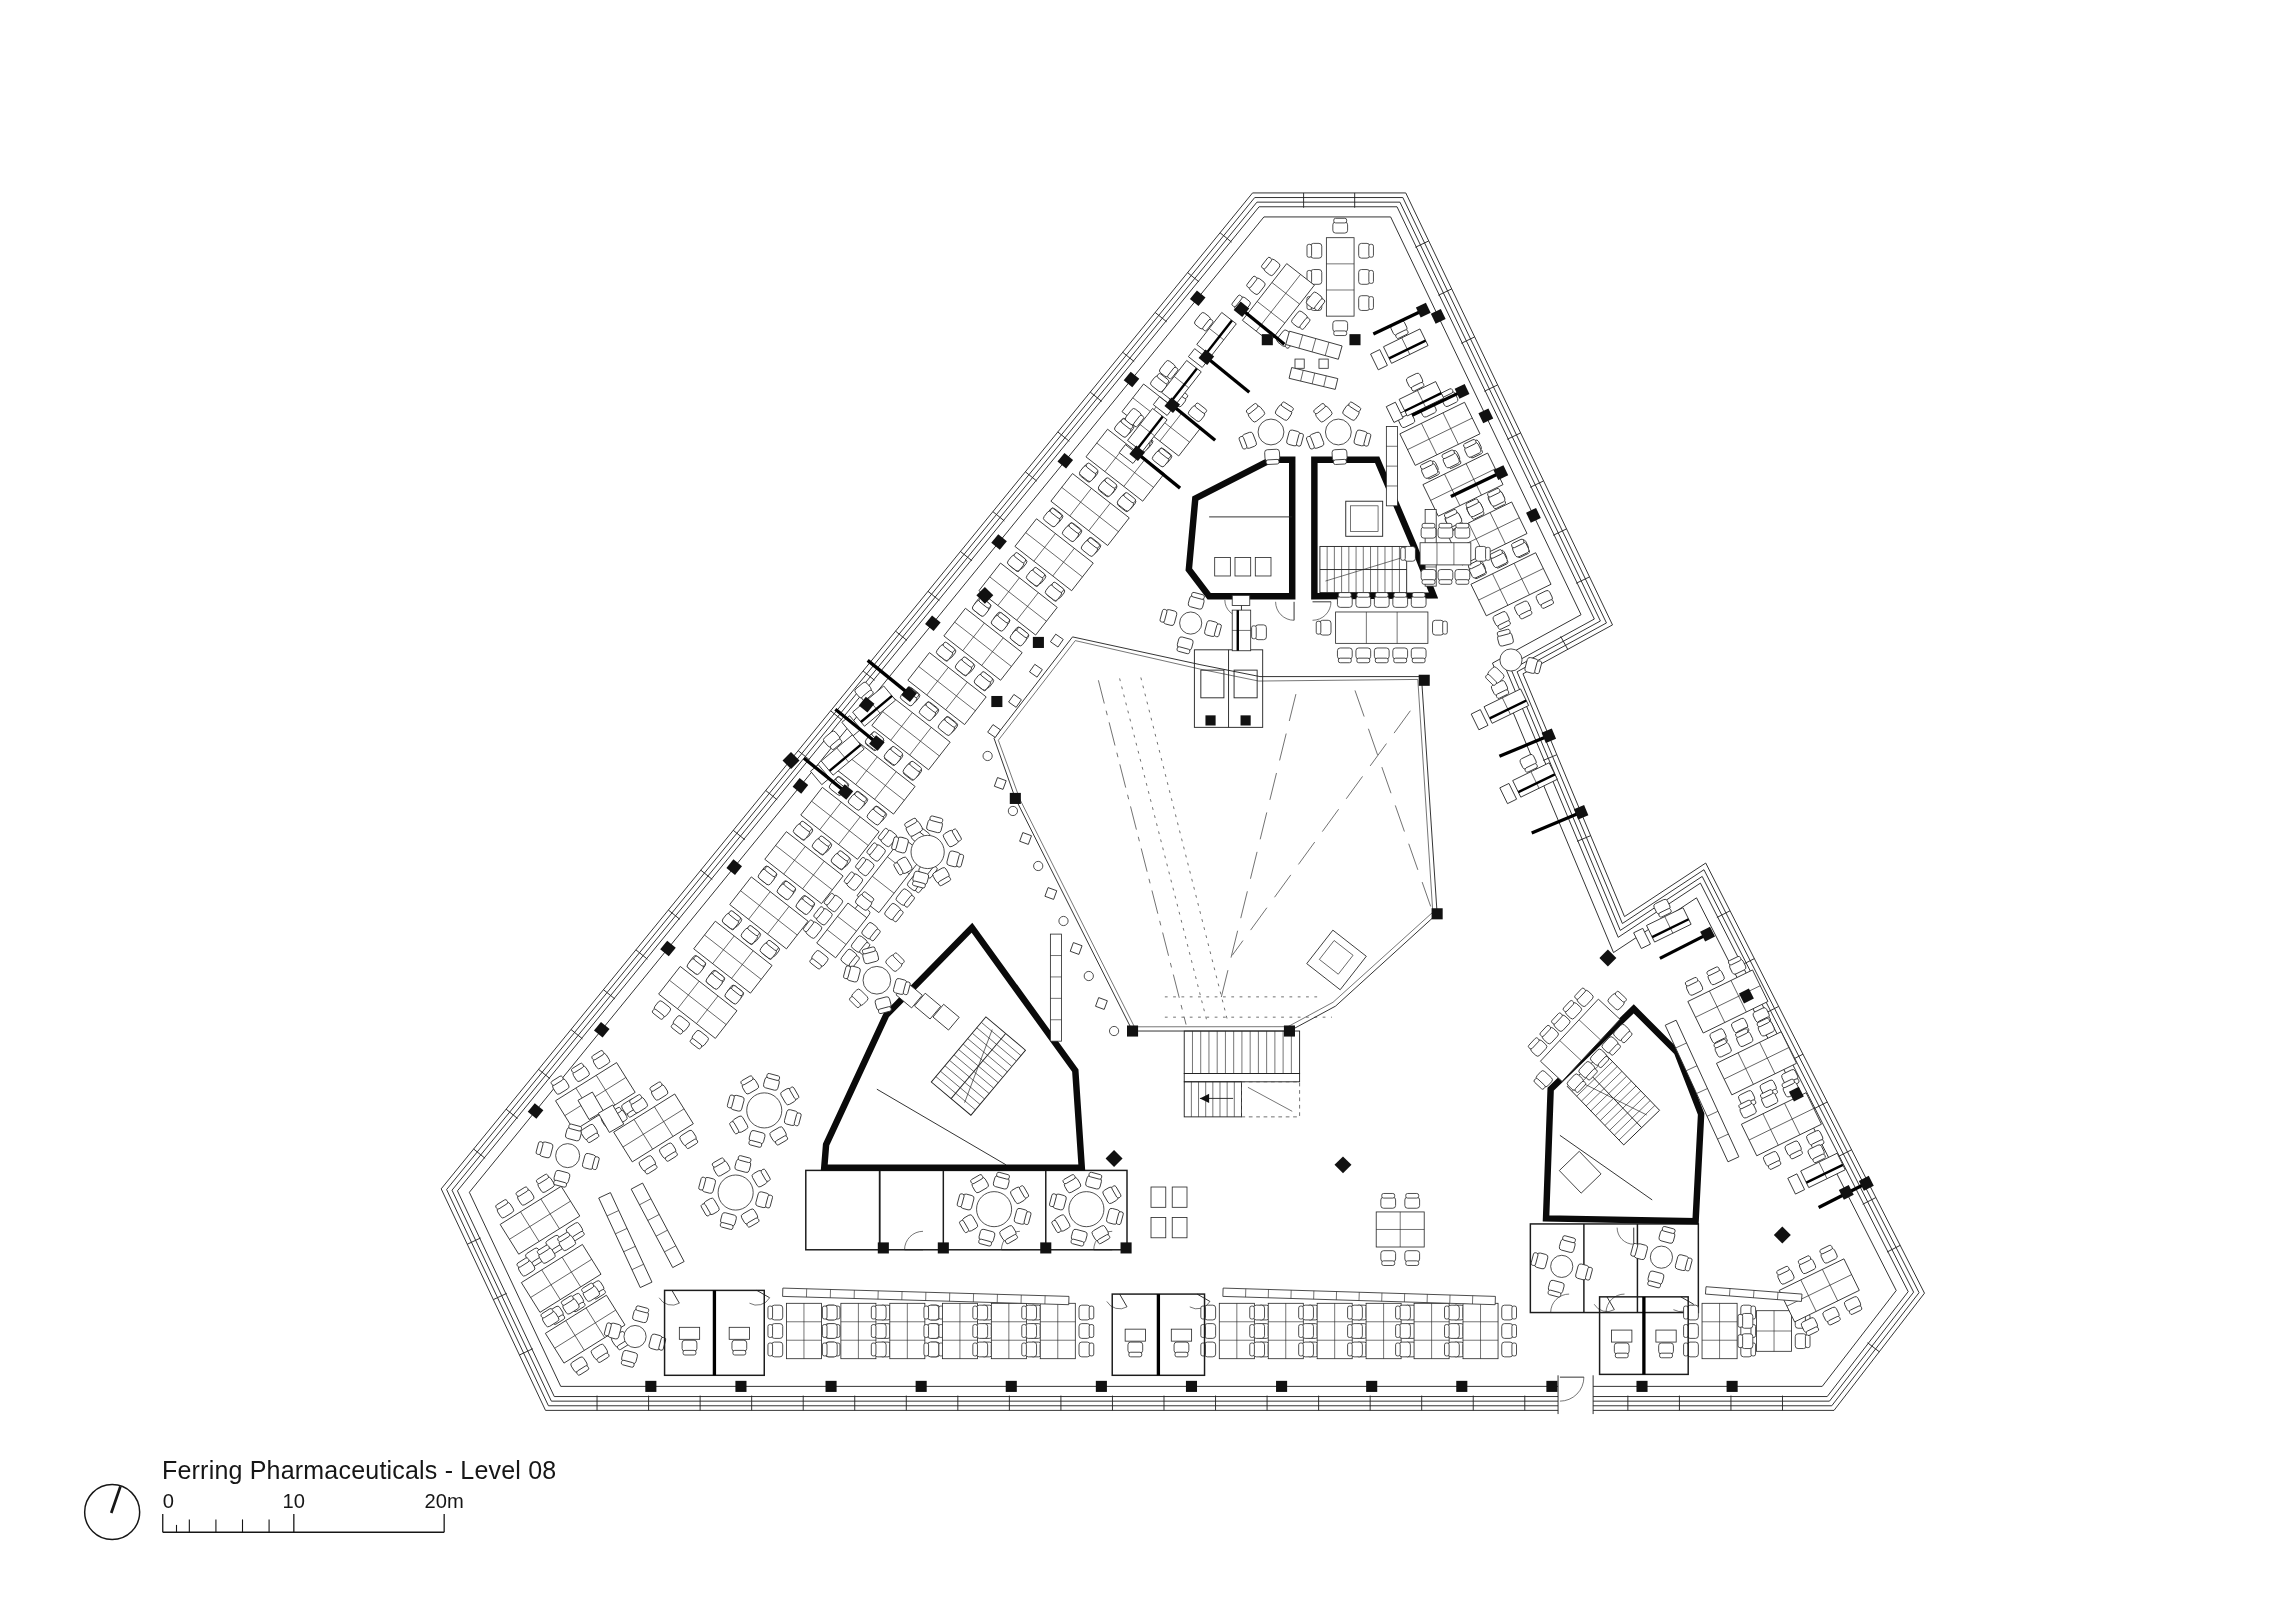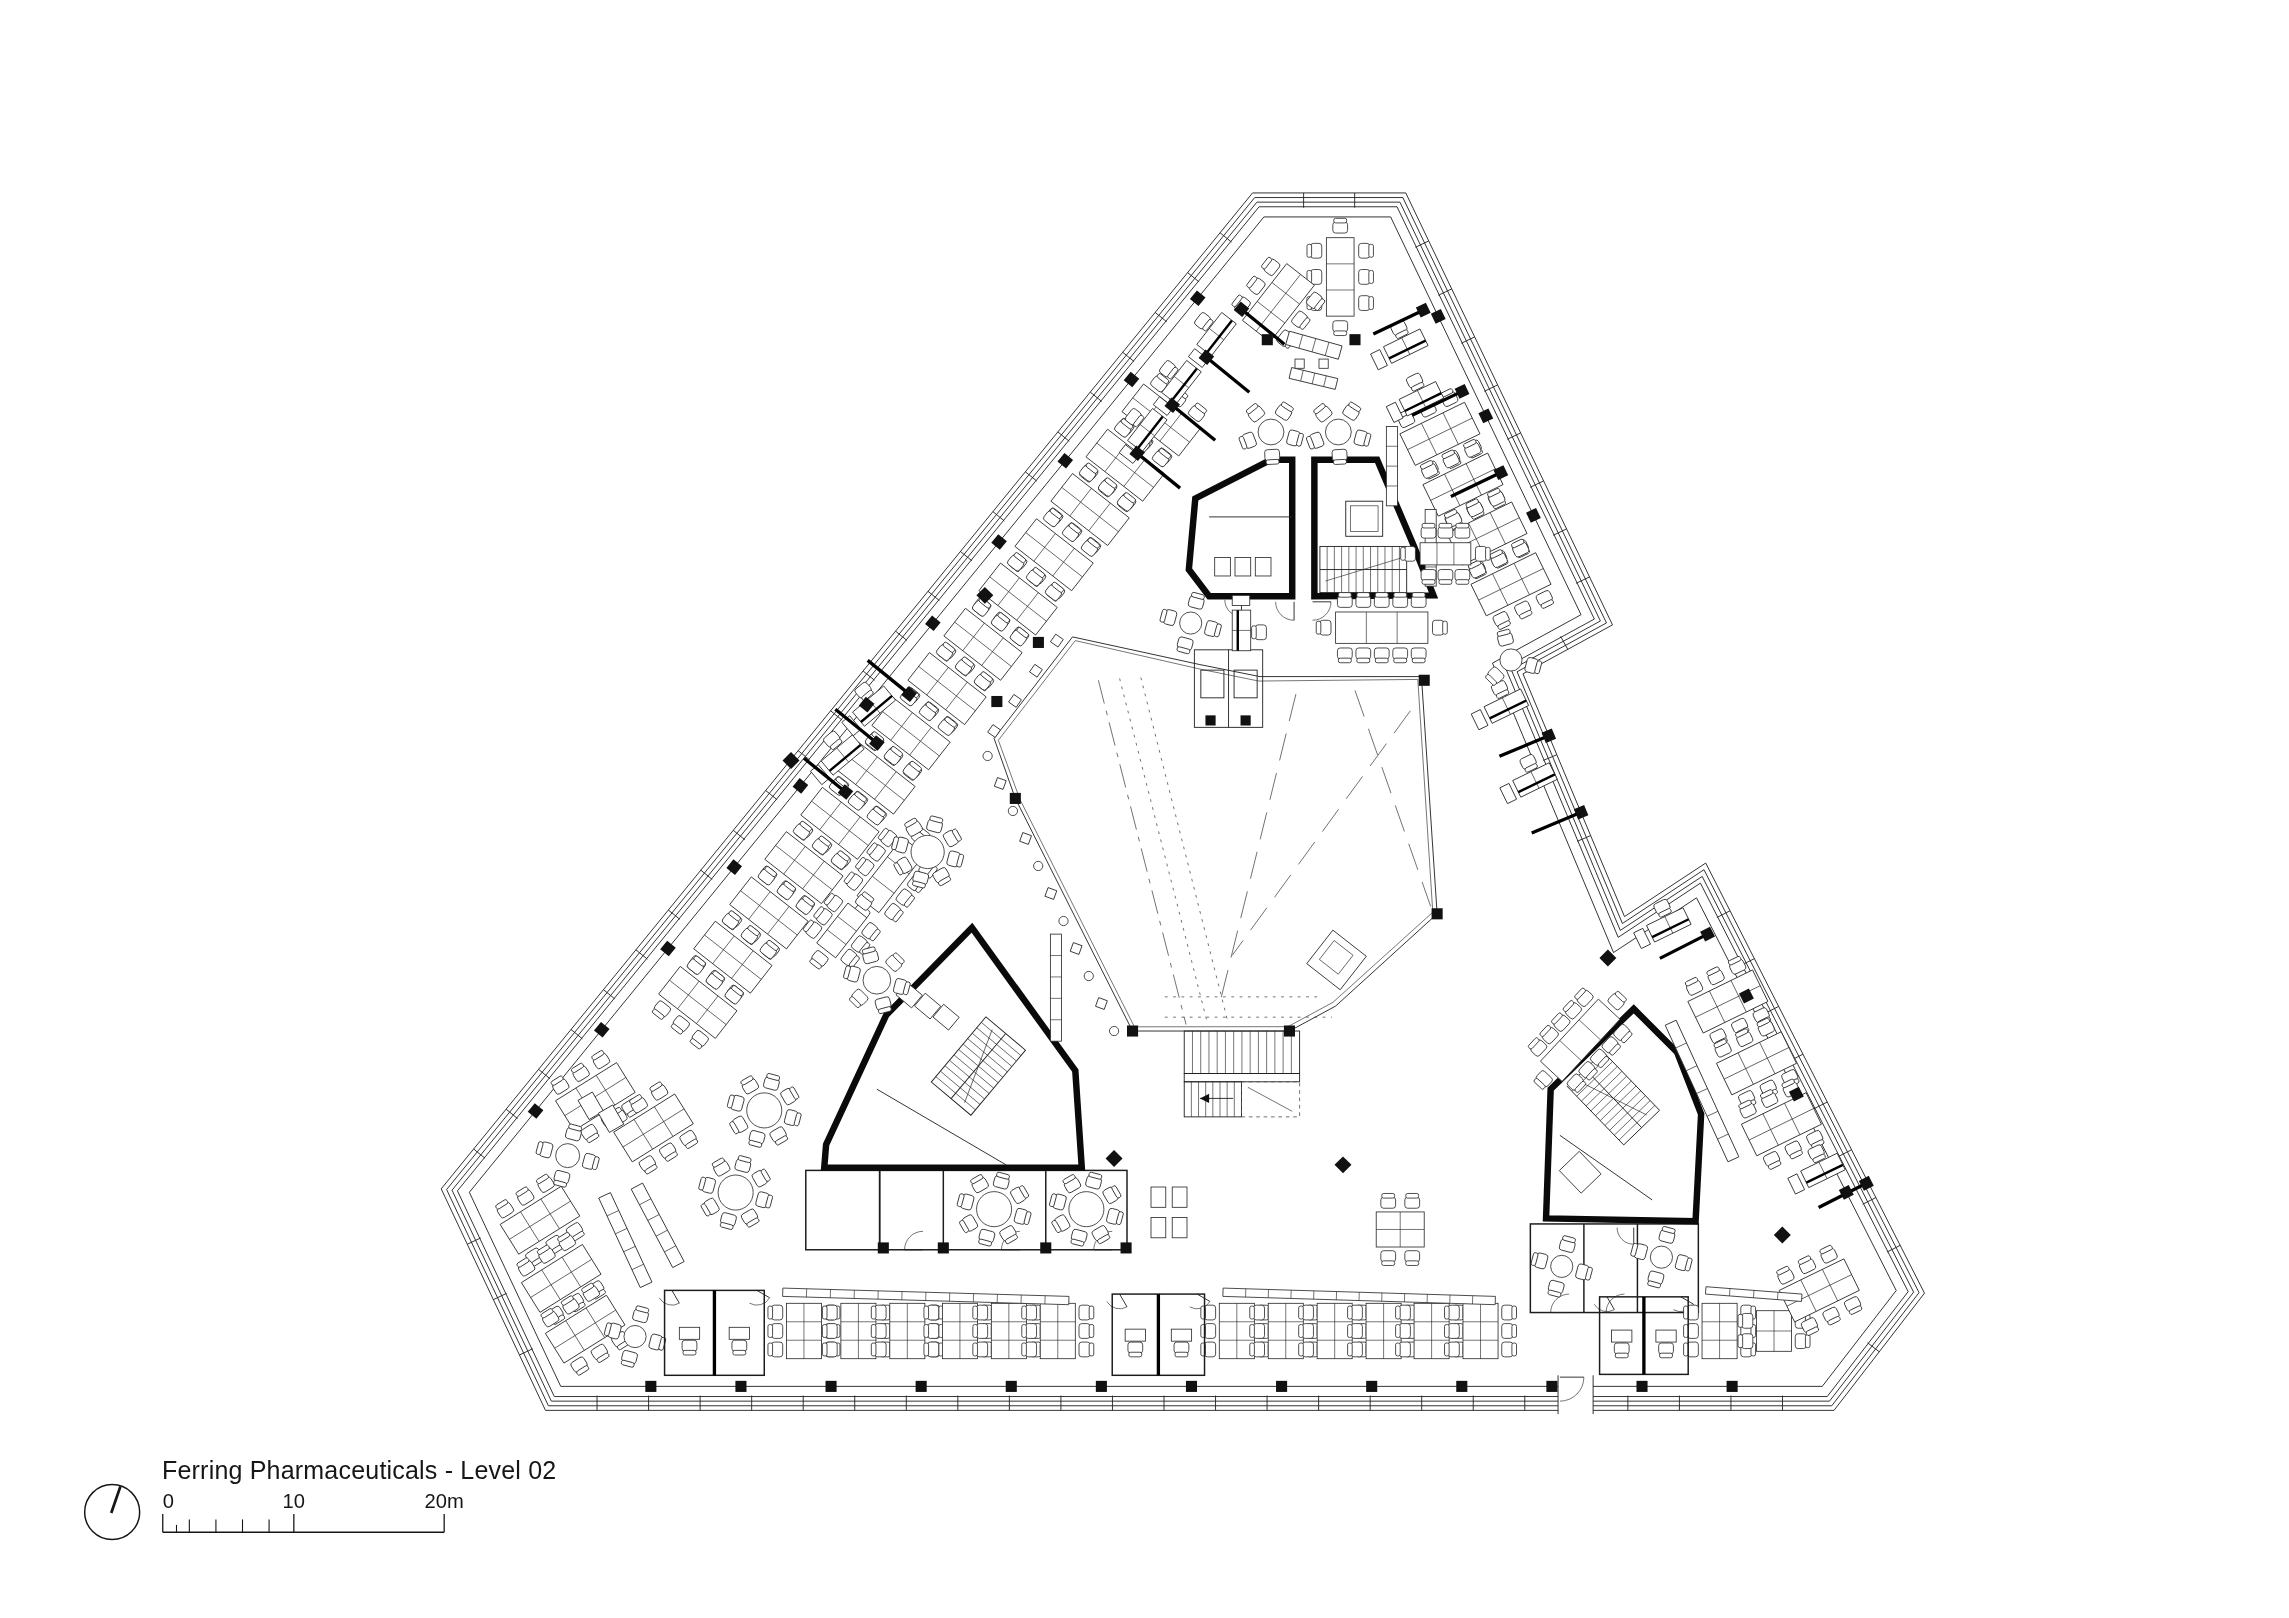--- a/index.html
+++ b/index.html
@@ -1686,21 +1686,21 @@
         <rect x="850.5" y="817.5" width="13" height="13" class="blk" transform="rotate(45 857 824)"></rect>
         <rect x="1060.5" y="638.5" width="13" height="13" class="blk" transform="rotate(45 1067 645)"></rect>
         <rect x="1200.5" y="1248.5" width="13" height="13" class="blk" transform="rotate(45 1207 1255)"></rect>
         <rect x="1448.5" y="1255.5" width="13" height="13" class="blk" transform="rotate(45 1455 1262)"></rect>
         <rect x="1735.5" y="1031.5" width="13" height="13" class="blk" transform="rotate(45 1742 1038)"></rect>
         <rect x="1924.5" y="1331.5" width="13" height="13" class="blk" transform="rotate(45 1931 1338)"></rect>
       </g>
     </svg>
 
   <div class="titleblock">
-    <div class="title">Ferring Pharmaceuticals - Level 02</div>
+    <div class="title">Ferring Pharmaceuticals - Level 08</div>
 
     <svg class="north" width="66" height="66" viewBox="0 0 72 72">
       <circle cx="34" cy="35" r="30" fill="none" stroke="#161616" stroke-width="1.6"></circle>
       <line x1="43" y1="7" x2="33" y2="36" stroke="#161616" stroke-width="3"></line>
     </svg>
 
     <svg class="scalebar" width="314" height="55" viewBox="0 0 340 60">
       <line x1="5" y1="45" x2="312" y2="45" stroke="#161616" stroke-width="1.4"></line>
       <line x1="5" y1="25" x2="5" y2="45" stroke="#161616" stroke-width="1.4"></line>
       <line x1="20" y1="37" x2="20" y2="45" stroke="#161616" stroke-width="1.2"></line>

